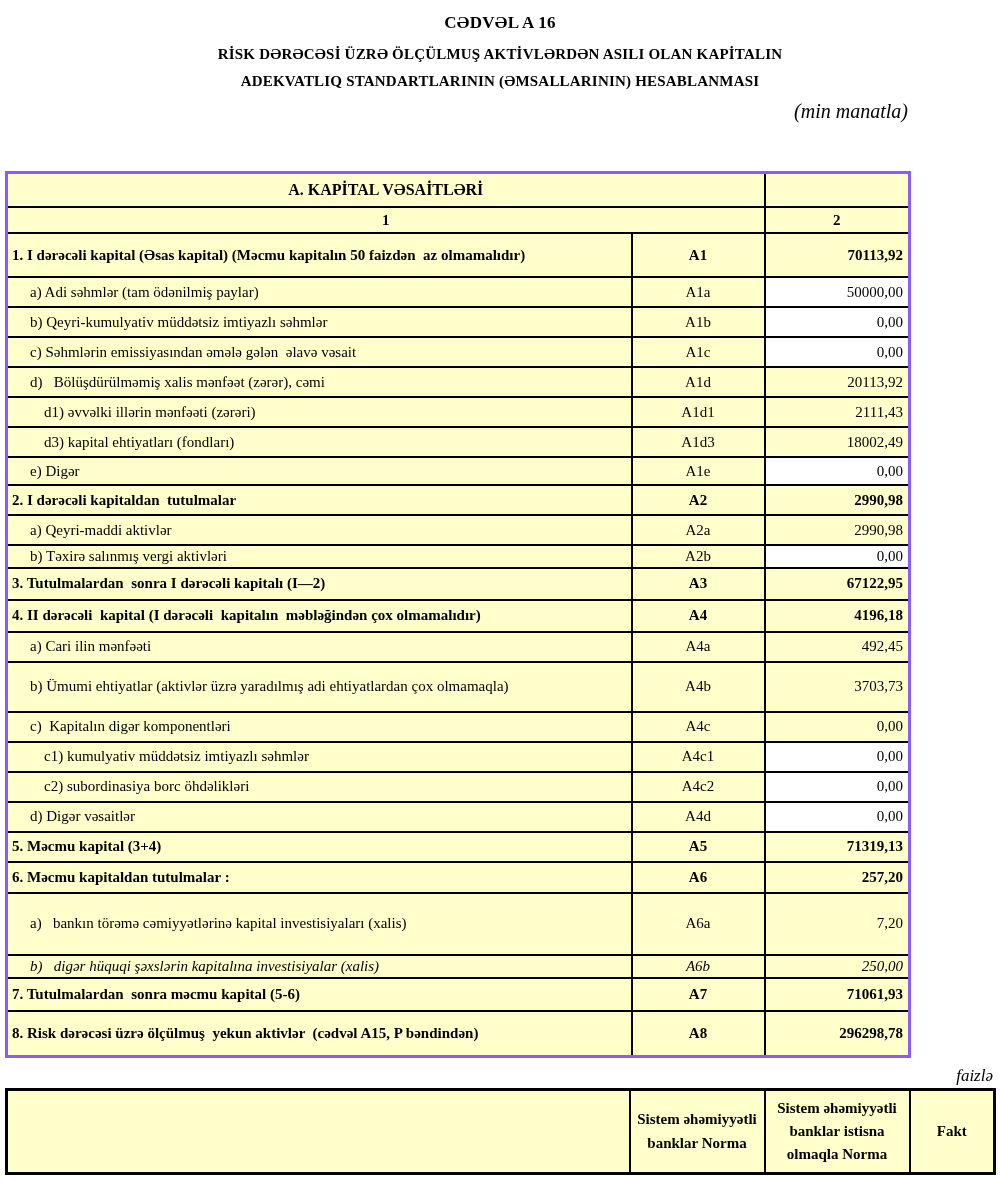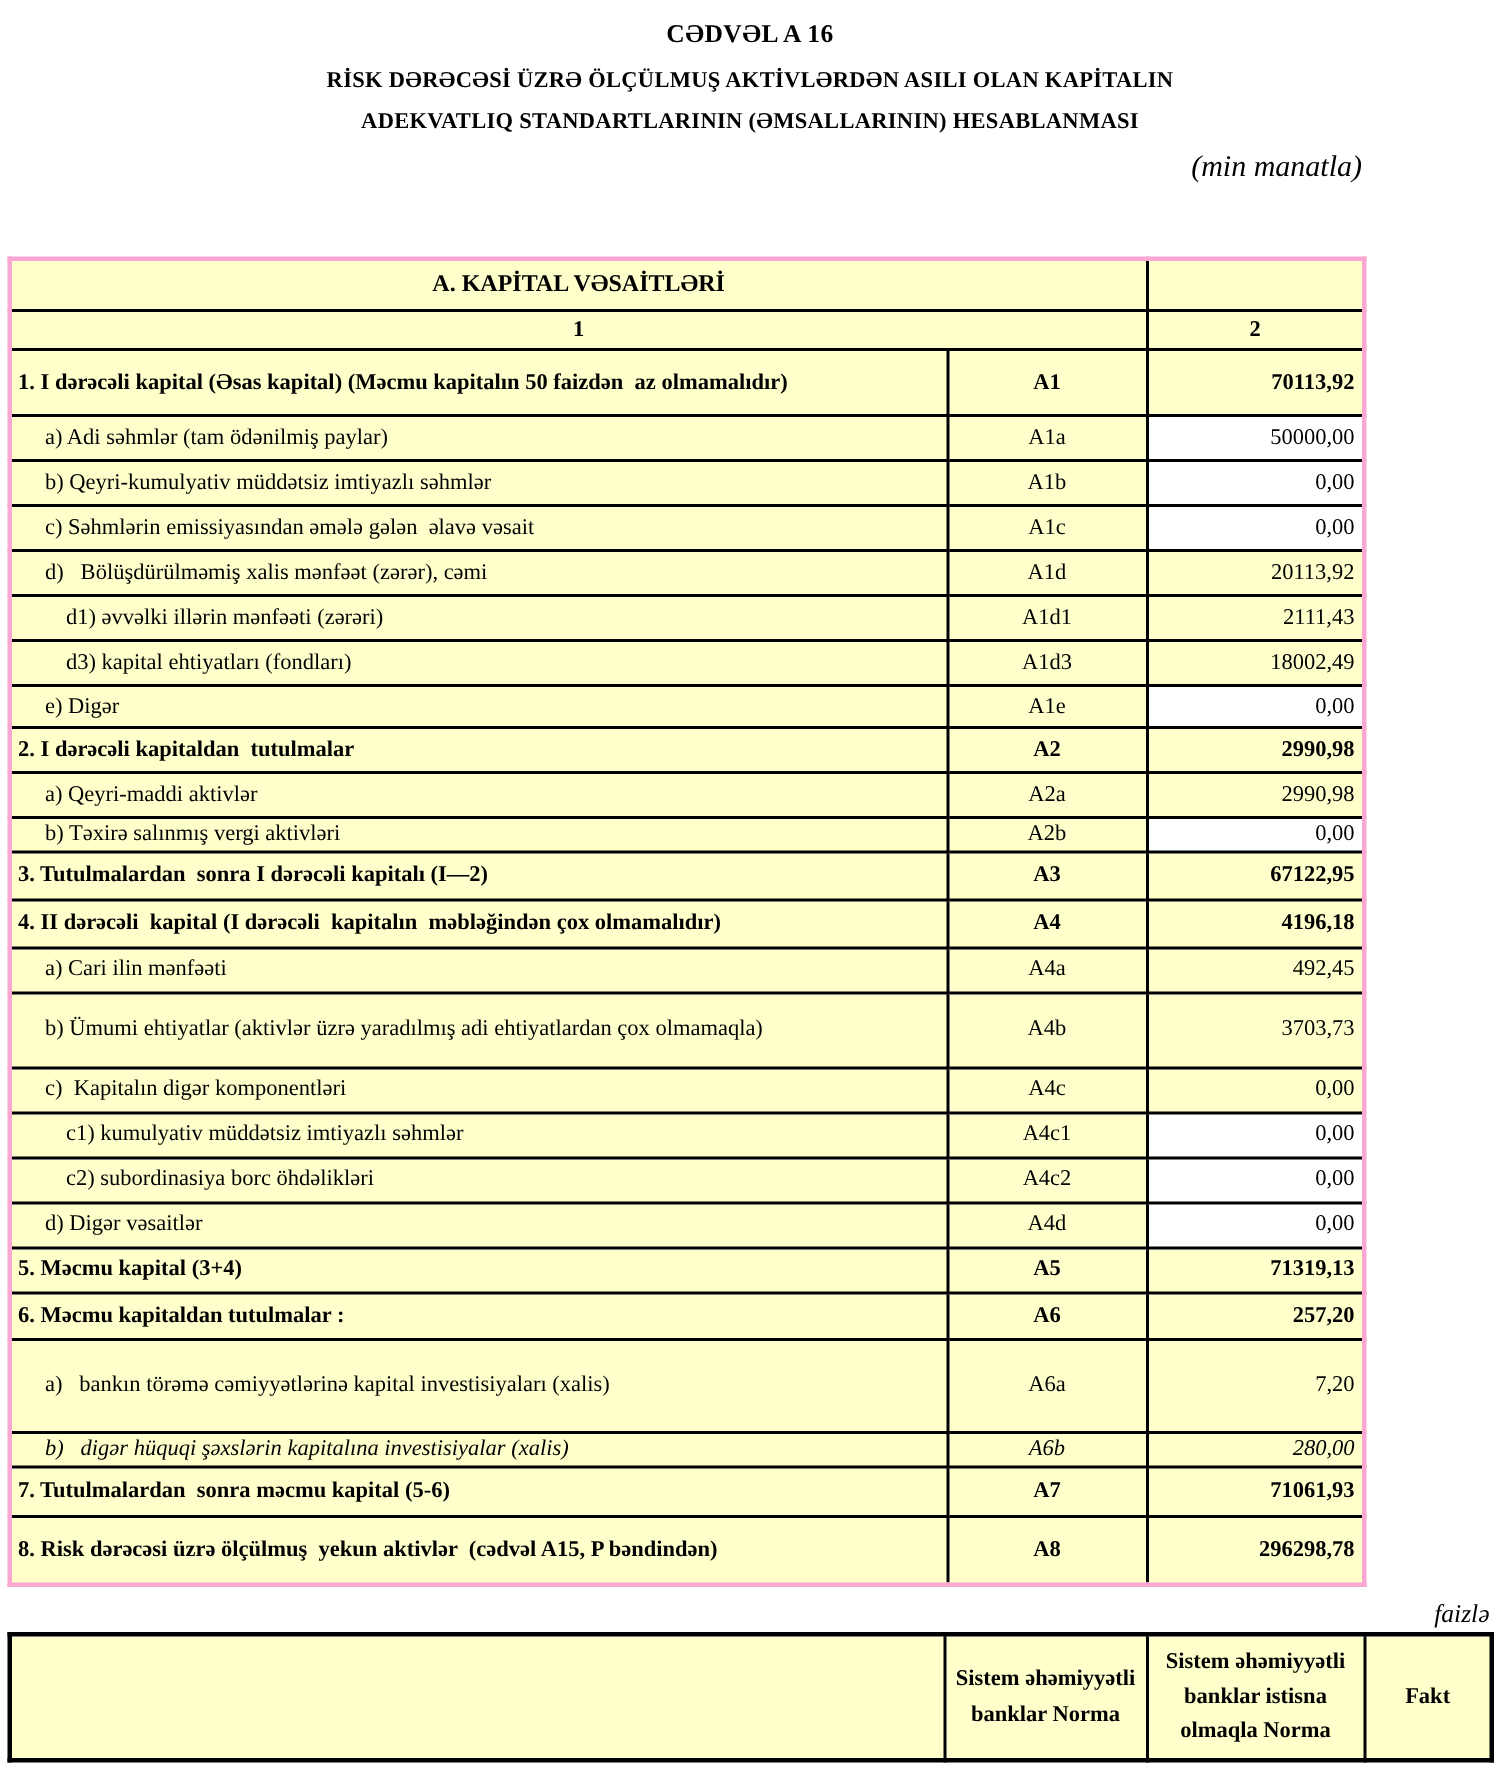--- a/index.html
+++ b/index.html
@@ -24,21 +24,21 @@
   #capital-table { width:903px; }
   #ratio-table { width:988px;border-radius:15px; }
   td {
     border:2px solid #000;
     background:#FFFFCC;
     font-size:15px;
     padding:1px 4px;
     vertical-align:middle;
     overflow:hidden;
   }
-  #capital-table { border:3px solid #f9a8d4;margin-top:48px; }
+  #capital-table { border:3px solid #8b5cf6;margin-top:48px; }
   #ratio-table  { border:3px solid #000; }
   .hdr   { text-align:center; font-weight:bold; font-size:16px; height:30px; }
   .colnum{ text-align:center; font-weight:bold; height:22px; }
   .desc  { text-align:left; white-space:pre-wrap; line-height:1.25; }
   .ind0  { padding-left:4px; }
   .ind1  { padding-left:22px; }
   .ind2  { padding-left:36px; }
   .code  { text-align:center; }
   .val   { text-align:right; padding-right:5px; }
   .bold  { font-weight:bold; }
@@ -181,21 +181,21 @@
         <td class="val bold">257,20</td>
       </tr>
       <tr style="height: 62px;">
         <td class="desc ind1">a)   bankın törəmə cəmiyyətlərinə kapital investisiyaları (xalis)</td>
         <td class="code">A6a</td>
         <td class="val">7,20</td>
       </tr>
       <tr style="height: 19px; font-style: italic;">
         <td class="desc ind1">b)   digər hüquqi şəxslərin kapitalına investisiyalar (xalis)</td>
         <td class="code">A6b</td>
-        <td class="val">280,00</td>
+        <td class="val">250,00</td>
       </tr>
       <tr style="height: 33px;">
         <td class="desc ind0 bold">7. Tutulmalardan  sonra məcmu kapital (5-6)</td>
         <td class="code bold">A7</td>
         <td class="val bold">71061,93</td>
       </tr>
       <tr style="height: 46px;">
         <td class="desc ind0 bold">8. Risk dərəcəsi üzrə ölçülmuş  yekun aktivlər  (cədvəl A15, P bəndindən)</td>
         <td class="code bold">A8</td>
         <td class="val bold">296298,78</td>

